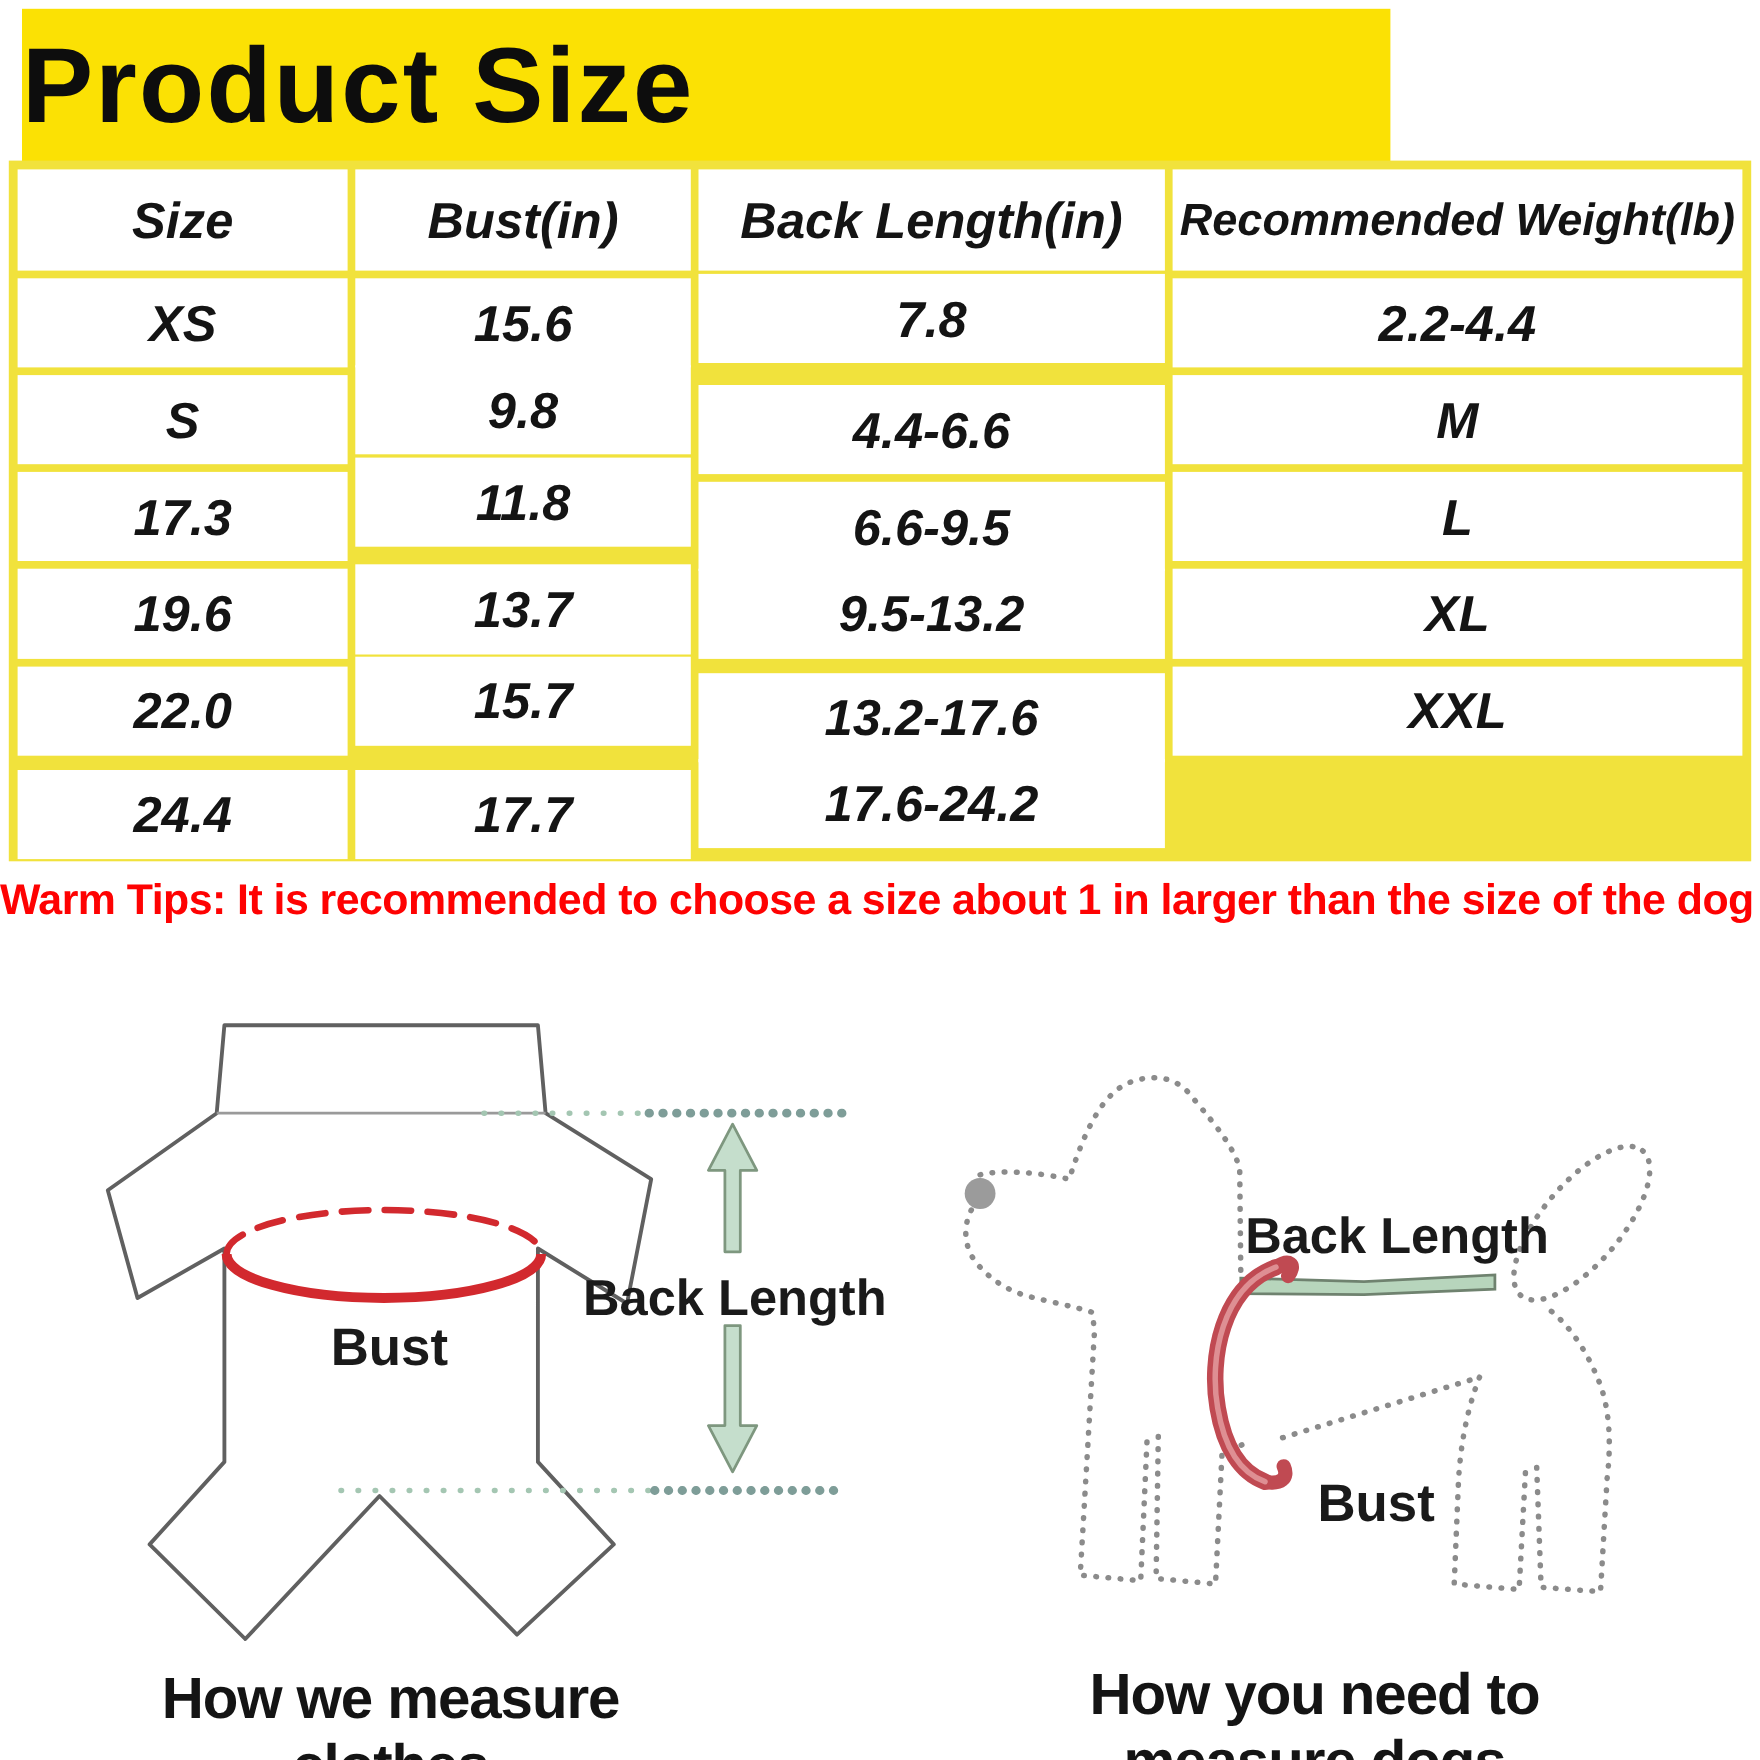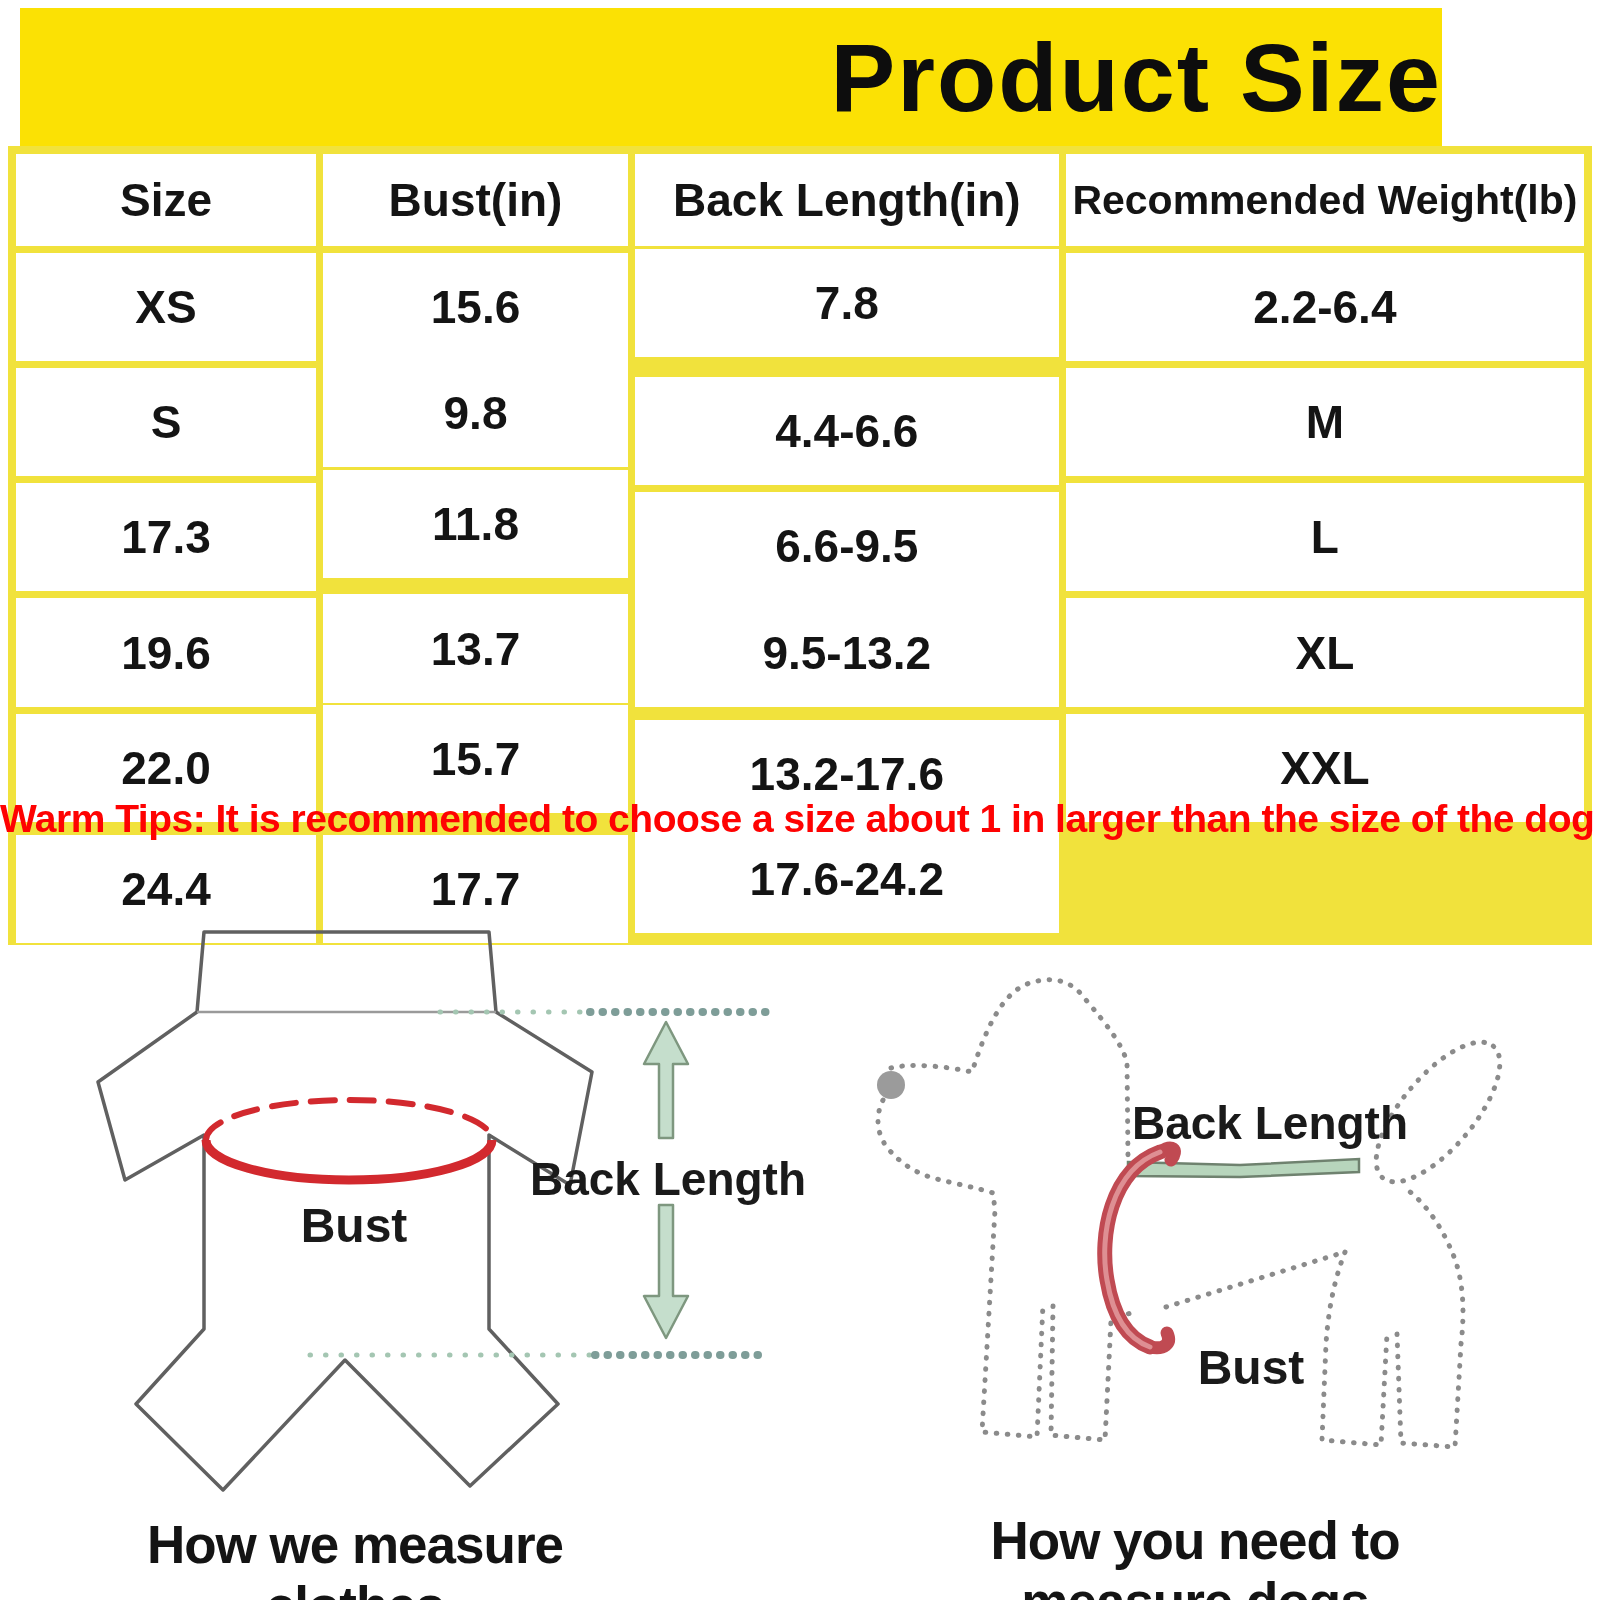--- a/index.html
+++ b/index.html
@@ -3,32 +3,32 @@
 <meta charset="utf-8">
 <style>
   html,body{margin:0;padding:0;}
   body{
     width:1600px;height:1600px;position:relative;overflow:hidden;
     background:#ffffff;color:var(--text);
     font-family:"Liberation Sans","DejaVu Sans",sans-serif;
   }
   
   .banner{
-    position:absolute;left:20px;top:8px;width:1422px;height:140px;
-    background:var(--banner);display:flex;align-items:center;justify-content:flex-end;
+    position:absolute;left:20px;top:8px;width:1244px;height:140px;
+    background:var(--banner);display:flex;align-items:center;justify-content:flex-start;
   }
   .banner .title{
     font-size:97px;font-weight:700;letter-spacing:2px;color:var(--title_color);
   }
   
   .size-table{
-    position:absolute;left:8px;top:146px;width:1584px;height:799px;
+    position:absolute;left:8px;top:146px;width:1584px;height:637px;
     box-sizing:border-box;background:var(--table_border);
     display:grid;grid-template-columns:19.4fr 19.7fr 27.4fr 33.5fr;
-    grid-template-rows:92px repeat(6,1fr);gap:7px;padding:8px;
+    grid-template-rows:92px repeat(6,1fr);gap:7px;padding:8px;font-style:italic;
   }
   .cell{
     background:#ffffff;display:flex;align-items:center;justify-content:center;
     font-size:46px;font-weight:700;color:var(--text);
   }
   .cell.th{font-size:46px;}
   .cell.th-small{font-size:41px;}
   .u4{transform:translateY(-4px);} .u8{transform:translateY(-9px);} .u12{transform:translateY(-13px);}
   .d6{transform:translateY(6px);}  .d8{transform:translateY(9px);}
   
@@ -58,21 +58,21 @@
 
 <div class="size-table">
   <div class="cell th">Size</div>
   <div class="cell th">Bust(in)</div>
   <div class="cell th">Back Length(in)</div>
   <div class="cell th th-small">Recommended Weight(lb)</div>
 
   <div class="cell">XS</div>
   <div class="cell">15.6</div>
   <div class="cell u4">7.8</div>
-  <div class="cell">2.2-6.4</div>
+  <div class="cell">2.2-4.4</div>
 
   <div class="cell">S</div>
   <div class="cell u8">9.8</div>
   <div class="cell d8">4.4-6.6</div>
 
   <div class="cell">M</div>
   <div class="cell">17.3</div>
   <div class="cell u12">11.8</div>
   <div class="cell d8">6.6-9.5</div>
 

